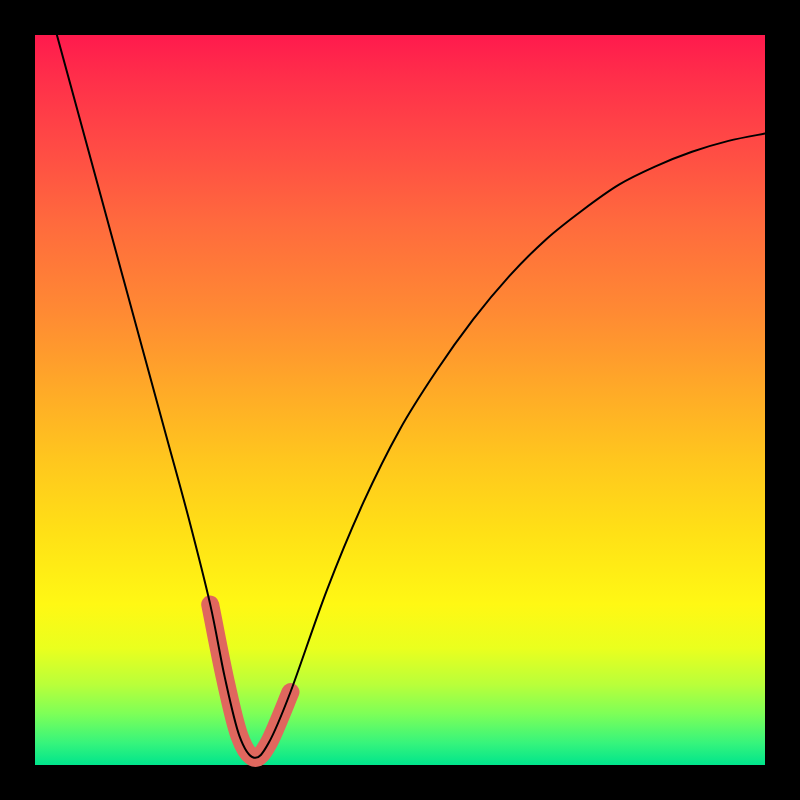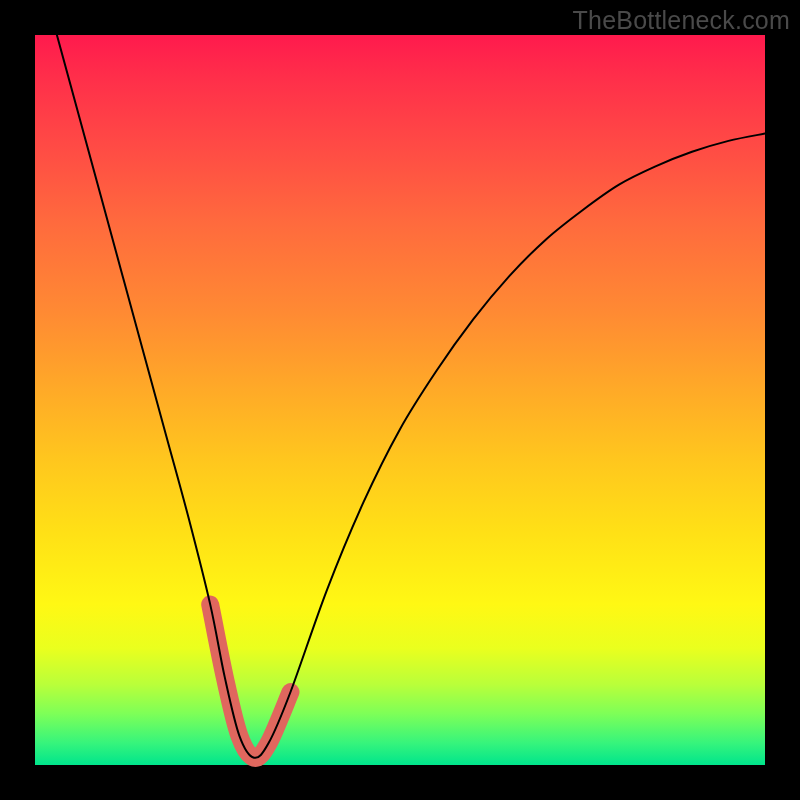--- a/index.html
+++ b/index.html
@@ -73,19 +73,18 @@
     stroke-linecap: round;
     stroke-linejoin: round;
   }
 </style>
 </head>
 <body>
 
 <div class="frame">
   <div class="plot-area"></div>
 
-  <div class="watermark">TheBottleneck.com</div>
 
   <svg class="curves" viewBox="0 0 730 730" preserveAspectRatio="none">
     <path id="highlight-path" class="curve-highlight" d="M 175.2,569.4 C 177.63333333333333,581.5666666666666 184.93333333333334,620.5 189.8,642.4 C 194.66666666666669,664.3 199.53333333333333,687.4166666666666 204.4,700.8 C 209.26666666666668,714.1833333333333 214.13333333333333,721.4833333333333 219,722.7 C 223.86666666666667,723.9166666666667 227.51666666666665,719.0500000000001 233.6,708.1 C 239.68333333333334,697.15 251.84999999999997,665.5166666666667 255.49999999999997,657"></path>
     <path id="main-path" class="curve-main" d="M 21.9,0 C 25.549999999999997,13.383333333333326 36.5,53.53333333333329 43.8,80.29999999999995 C 51.099999999999994,107.06666666666662 58.400000000000006,133.83333333333334 65.7,160.60000000000002 C 73,187.3666666666667 80.3,214.13333333333333 87.6,240.89999999999998 C 94.89999999999999,267.66666666666663 102.2,294.43333333333334 109.5,321.2 C 116.8,347.96666666666664 124.10000000000001,374.73333333333335 131.4,401.5 C 138.7,428.26666666666665 146,453.8166666666666 153.29999999999998,481.79999999999995 C 160.59999999999997,509.7833333333333 169.11666666666665,542.6333333333333 175.2,569.4 C 181.28333333333333,596.1666666666666 184.93333333333334,620.5 189.8,642.4 C 194.66666666666669,664.3 199.53333333333333,687.4166666666666 204.4,700.8 C 209.26666666666668,714.1833333333333 214.13333333333333,721.4833333333333 219,722.7 C 223.86666666666667,723.9166666666667 227.51666666666665,719.0500000000001 233.6,708.1 C 239.68333333333334,697.15 245.76666666666665,682.55 255.49999999999997,657 C 265.2333333333333,631.45 279.8333333333333,586.4333333333333 292,554.8 C 304.1666666666667,523.1666666666666 316.3333333333333,493.96666666666664 328.5,467.2 C 340.6666666666667,440.43333333333334 352.8333333333333,416.1 365,394.2 C 377.1666666666667,372.29999999999995 389.33333333333337,354.04999999999995 401.50000000000006,335.79999999999995 C 413.66666666666674,317.54999999999995 425.83333333333337,300.51666666666665 438,284.7 C 450.16666666666663,268.8833333333333 462.33333333333337,254.2833333333333 474.5,240.89999999999998 C 486.66666666666663,227.51666666666665 498.83333333333326,215.34999999999997 510.99999999999994,204.39999999999998 C 523.1666666666666,193.45 535.3333333333334,184.32500000000005 547.5,175.20000000000005 C 559.6666666666666,166.07500000000005 571.8333333333334,156.94999999999996 584,149.64999999999998 C 596.1666666666666,142.35 608.3333333333334,136.87500000000009 620.5,131.4000000000001 C 632.6666666666666,125.92500000000011 644.8333333333334,121.05833333333341 657,116.80000000000007 C 669.1666666666666,112.54166666666673 681.3333333333334,108.89166666666671 693.5,105.85000000000002 C 705.6666666666666,102.80833333333334 723.9166666666666,99.76666666666664 730,98.54999999999995"></path>
   </svg>
 </div>
 
 </body></html>

